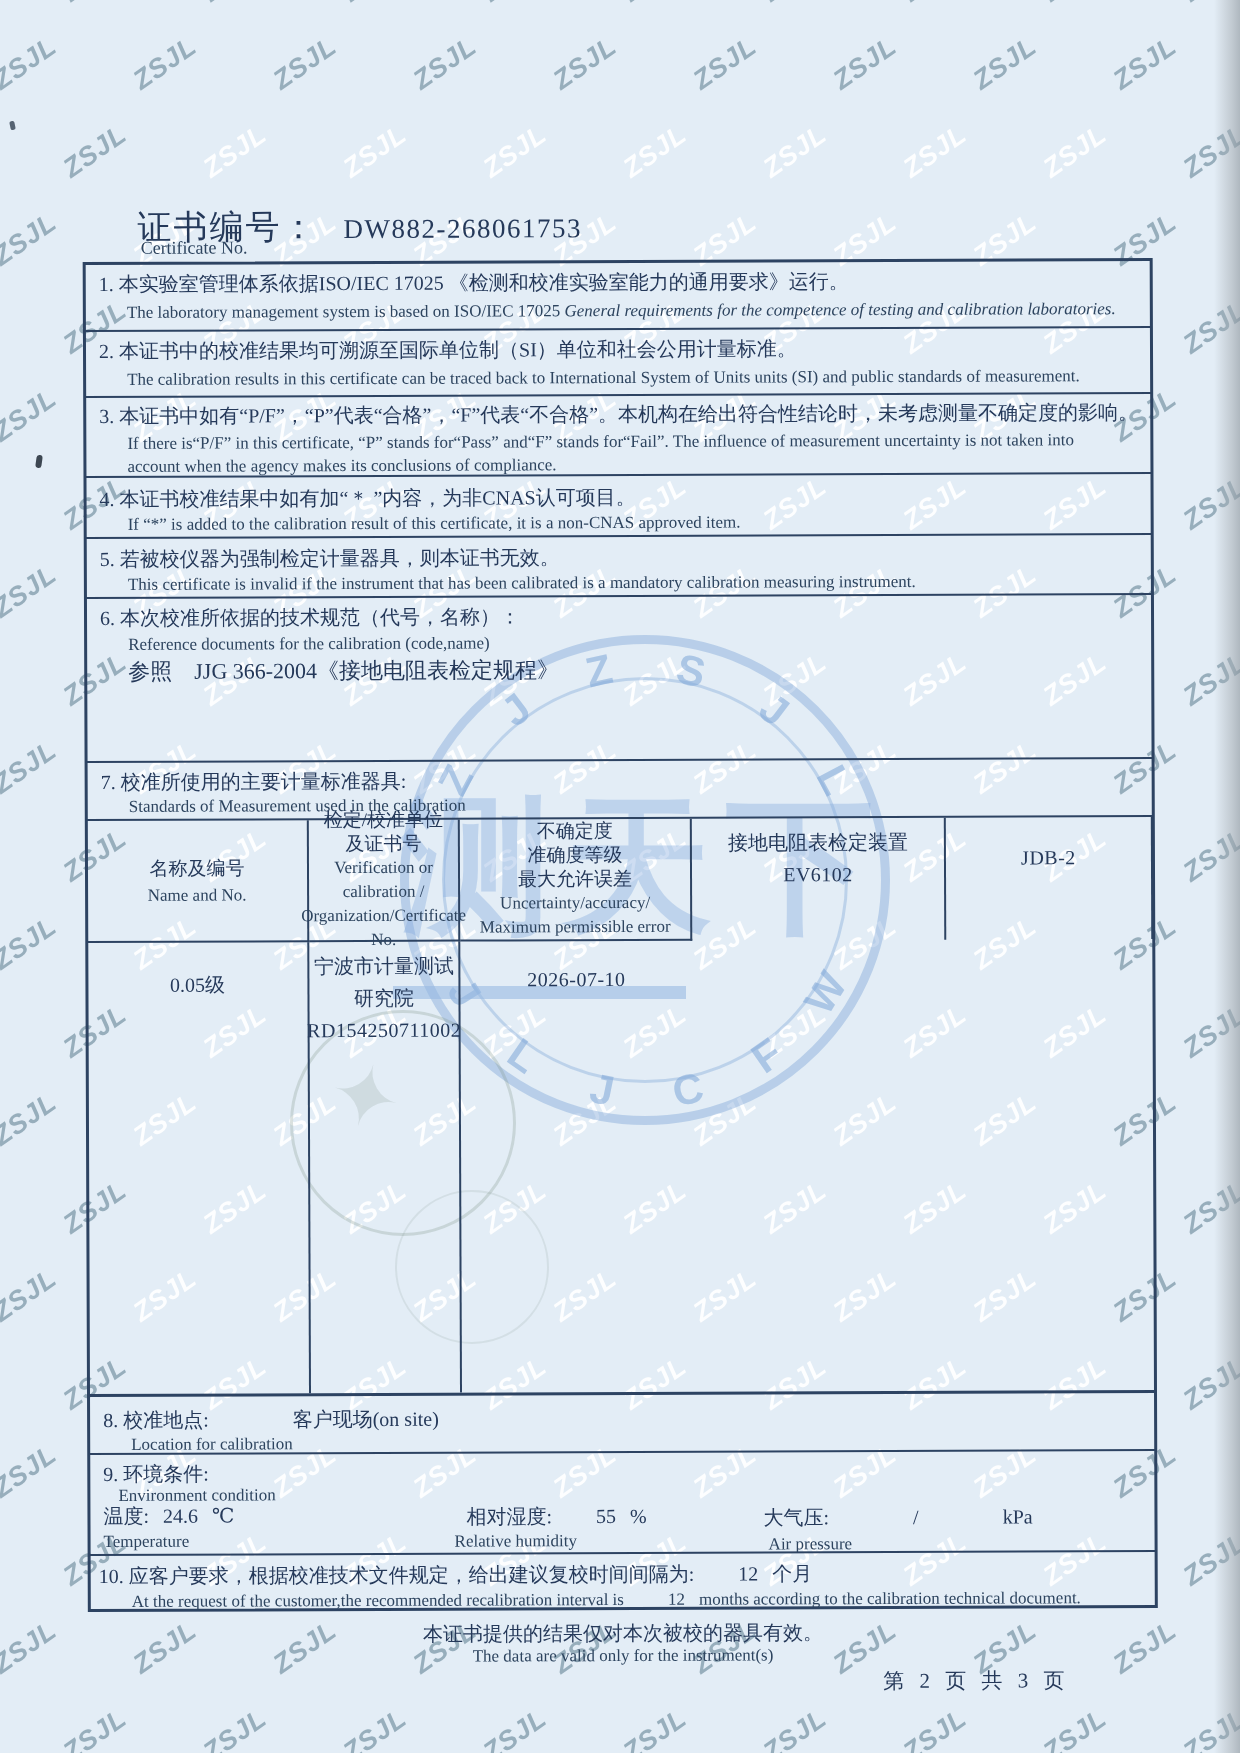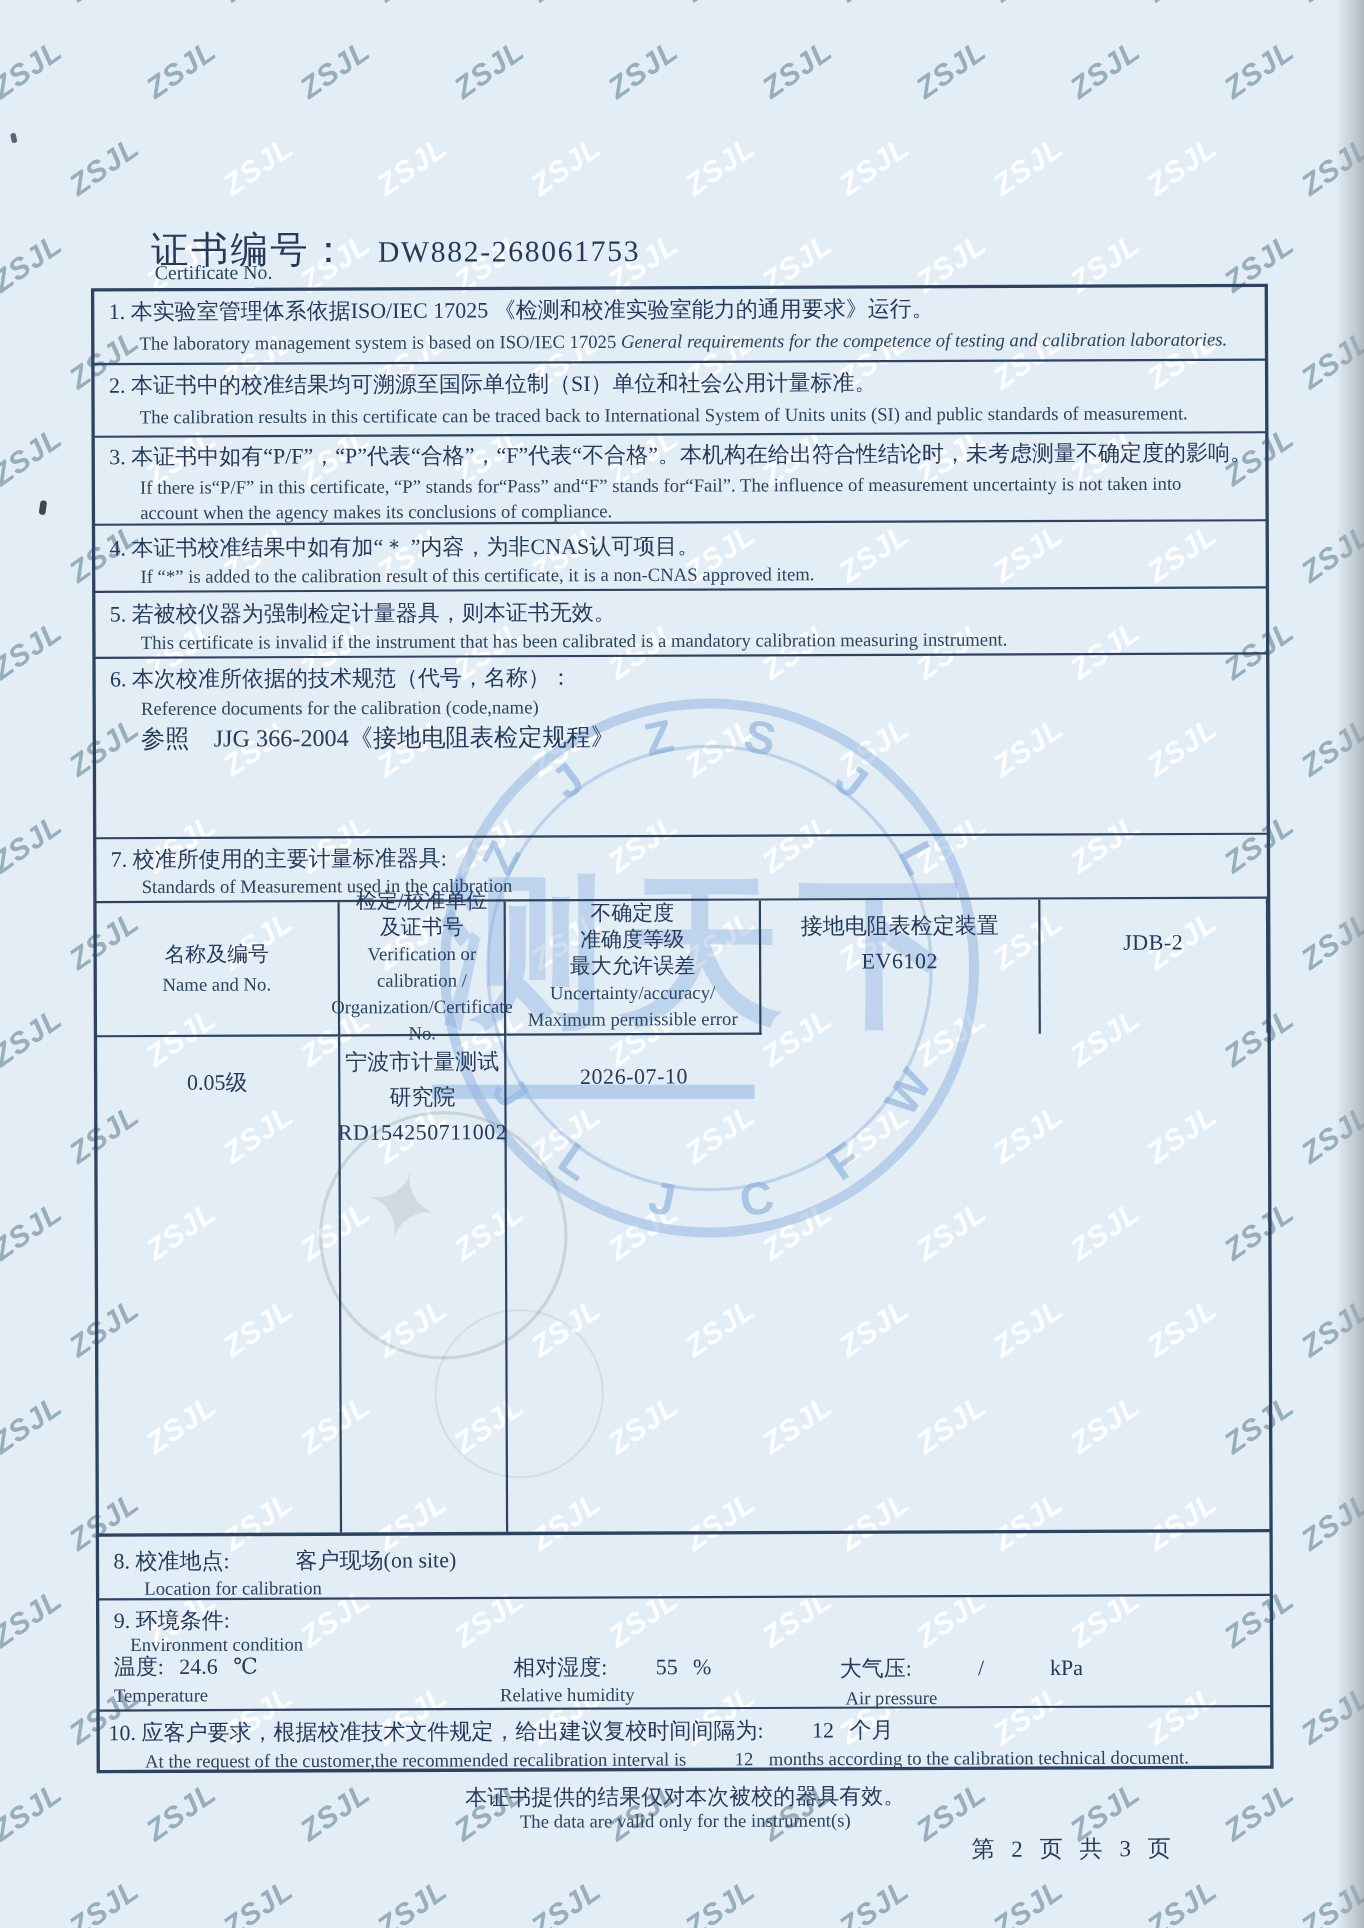--- a/index.html
+++ b/index.html
@@ -73,21 +73,21 @@
   .th-tight .th-zh{line-height:24px;}
   .th-tight .th-en{line-height:24px;}
   .td-zh{font-size:20px;line-height:32px;}
   .td-en{font-size:20px;line-height:32px;letter-spacing:0.5px;}
   
   .footer-zh{position:absolute;left:0;top:1620px;width:1240px;text-align:center;font-size:20px;}
   .footer-en{position:absolute;left:0;top:1646px;width:1240px;text-align:center;font-size:17px;}
   .page-no{position:absolute;left:880px;top:1668px;font-size:21px;letter-spacing:5px;}
   .gap-md{margin-left:44px;}
   .gap-sm{margin-left:14px;}
-  .gap-lg{margin-left:60px;}
+  .gap-lg{margin-left:84px;}
   .italic{font-style:italic;}
 </style>
 </head>
 <body>
 
 <div id="screenshot">
 
   <div id="wm-layer">
       <span class="wm-tile wm-edge" style="left: 60px; top: -40px;">ZSJL</span>
       <span class="wm-tile wm-edge" style="left: 200px; top: -40px;">ZSJL</span>

